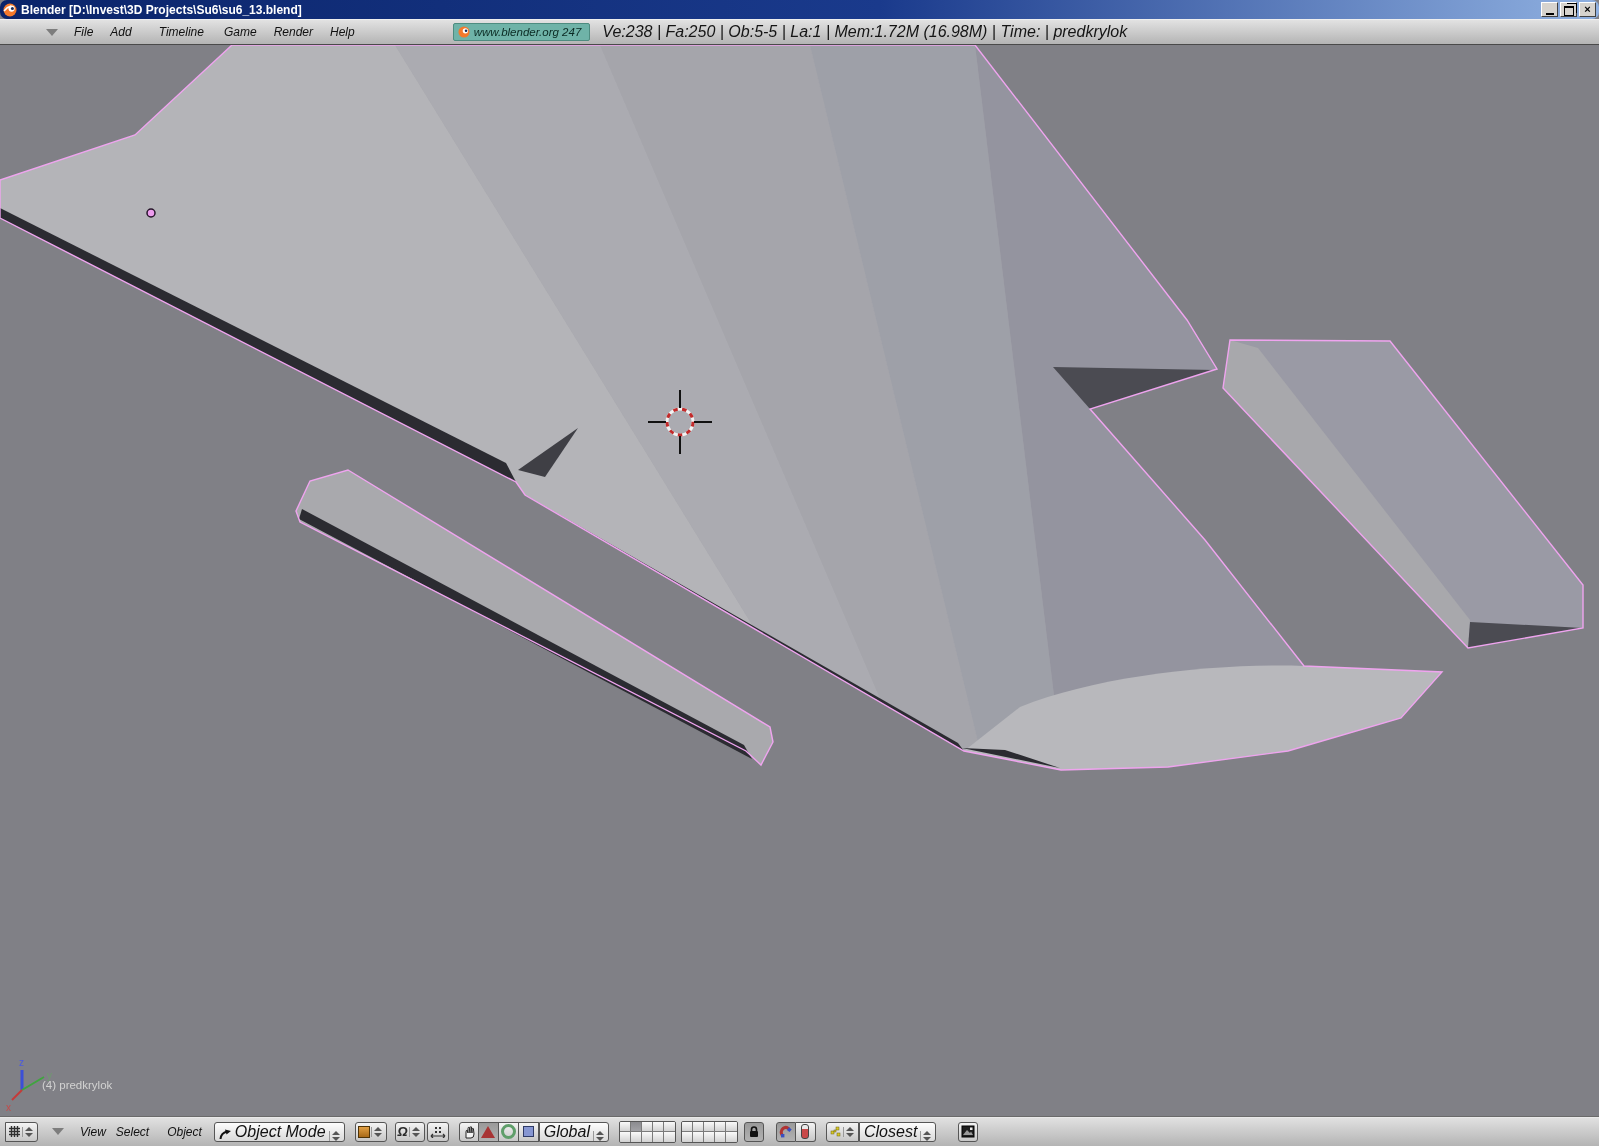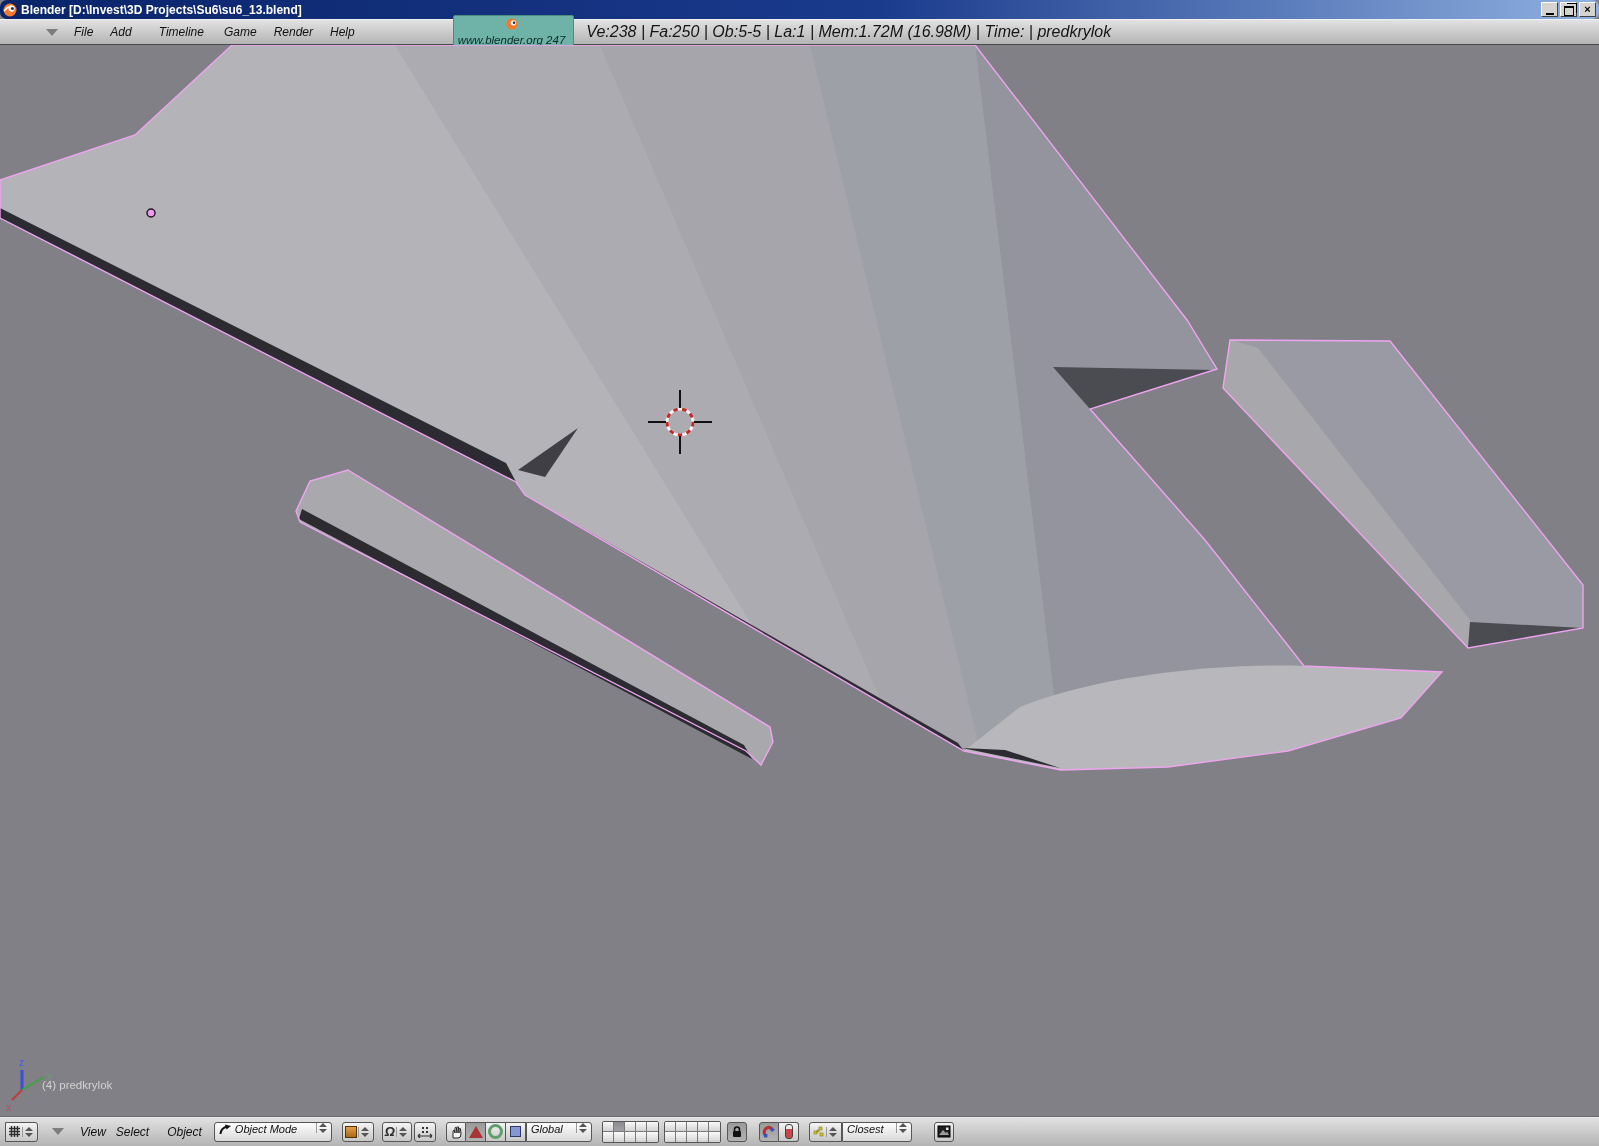--- a/index.html
+++ b/index.html
@@ -53,24 +53,24 @@
     height:20px;min-width:20px;display:flex;align-items:center;justify-content:center;
     background:linear-gradient(#f4f4f4,#c6c6c6);
     border:1px solid #565656;border-radius:3px;box-sizing:border-box;padding:0 2px;
   }
   .btn.pressed{background:linear-gradient(#9a9a9a,#b2b2b2);}
   .grp{display:flex;}
   .grp .btn{border-radius:0;border-left-width:0;}
   .grp .btn:first-child{border-radius:3px 0 0 3px;border-left-width:1px;}
   .grp .btn:last-child{border-radius:0 3px 3px 0;}
   .dd{
-    height:20px;display:flex;align-items:flex-start;gap:3px;
+    height:20px;display:flex;align-items:flex-end;gap:3px;
     background:linear-gradient(#fdfdfd,#d9d9d9);
     border:1px solid #565656;border-radius:3px;box-sizing:border-box;
-    padding:0 2px 0 4px;font-size:11px;color:#111;white-space:nowrap;
+    padding:0 2px 0 4px;font-size:16px;color:#111;white-space:nowrap;
   }
   .stp{display:flex;flex-direction:column;gap:2px;align-items:center;padding:0 2px;border-left:1px solid #999;margin-left:1px;}
   .stp i{display:block;width:0;height:0;border-left:4px solid transparent;border-right:4px solid transparent;}
   .stp .up{border-bottom:4px solid #555;}
   .stp .dn{border-top:4px solid #555;}
   
   .layers{display:flex;gap:5px;}
   .lgrid{display:grid;grid-template-columns:repeat(5,11px);grid-template-rows:repeat(2,10px);border:1px solid #565656;border-radius:2px;overflow:hidden;}
   .lcell{background:linear-gradient(#fafafa,#d2d2d2);border-right:1px solid #7a7a7a;border-bottom:1px solid #7a7a7a;}
   .lcell:nth-child(5n){border-right:none;}
@@ -109,21 +109,21 @@
 </div>
 
 <div class="hdr hdr-top">
   <span class="tri-down" style="margin-left:46px"></span>
   <span class="menu-item" style="margin-left:12px">File</span>
   <span class="menu-item" style="margin-left:9px">Add</span>
   <span class="menu-item" style="margin-left:19px">Timeline</span>
   <span class="menu-item" style="margin-left:12px">Game</span>
   <span class="menu-item" style="margin-left:9px">Render</span>
   <span class="menu-item" style="margin-left:9px">Help</span>
-  <div class="badge" style="margin-left: 94px; background-color: rgb(111, 179, 168); flex-direction: column;" title="www.blender.org 247">
+  <div class="badge" style="margin-left: 94px; background-color: rgb(111, 179, 168);" title="www.blender.org 247">
     <svg width="12" height="12" viewBox="0 0 14 14">
       <circle cx="7" cy="7" r="6.5" fill="#f4792b"></circle>
       <circle cx="8.6" cy="5.6" r="3.1" fill="#fff"></circle>
       <circle cx="9.4" cy="5.6" r="1.5" fill="#1a2b5a"></circle>
     </svg>
     <span>www.blender.org 247</span>
   </div>
   <span class="stats">Ve:238 | Fa:250 | Ob:5-5 | La:1  | Mem:1.72M (16.98M)  | Time: | predkrylok</span>
 </div>
 

